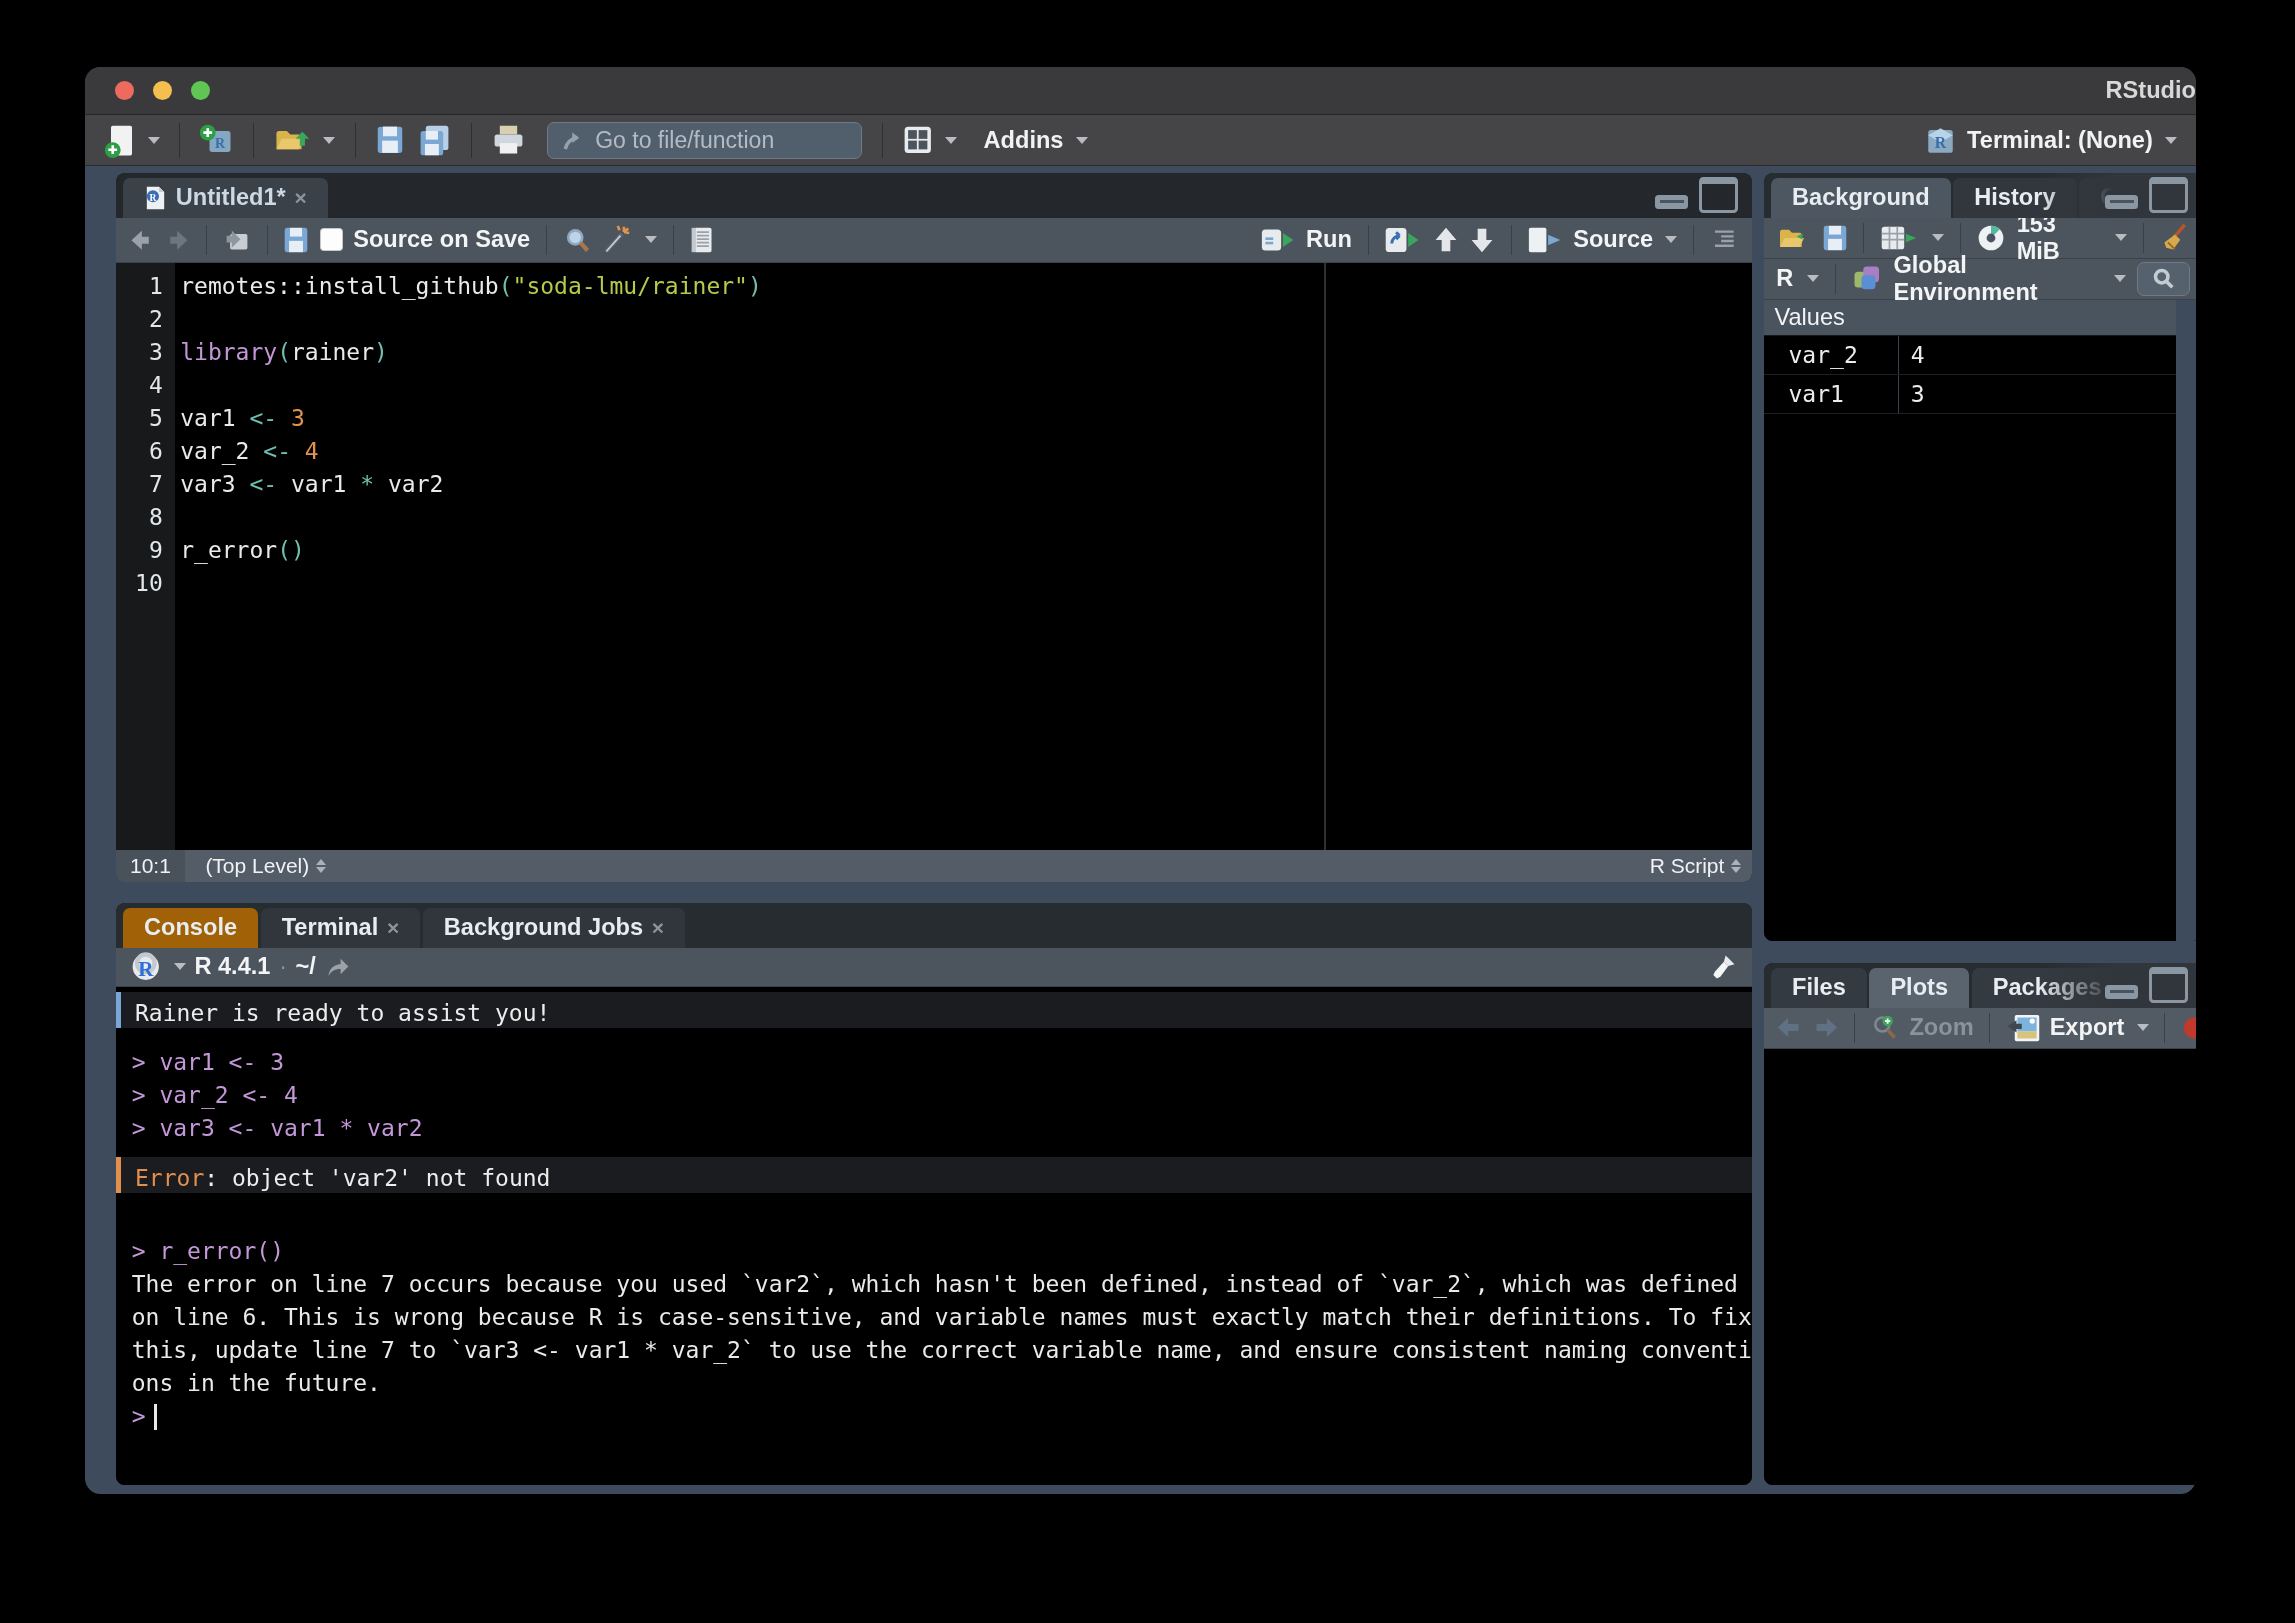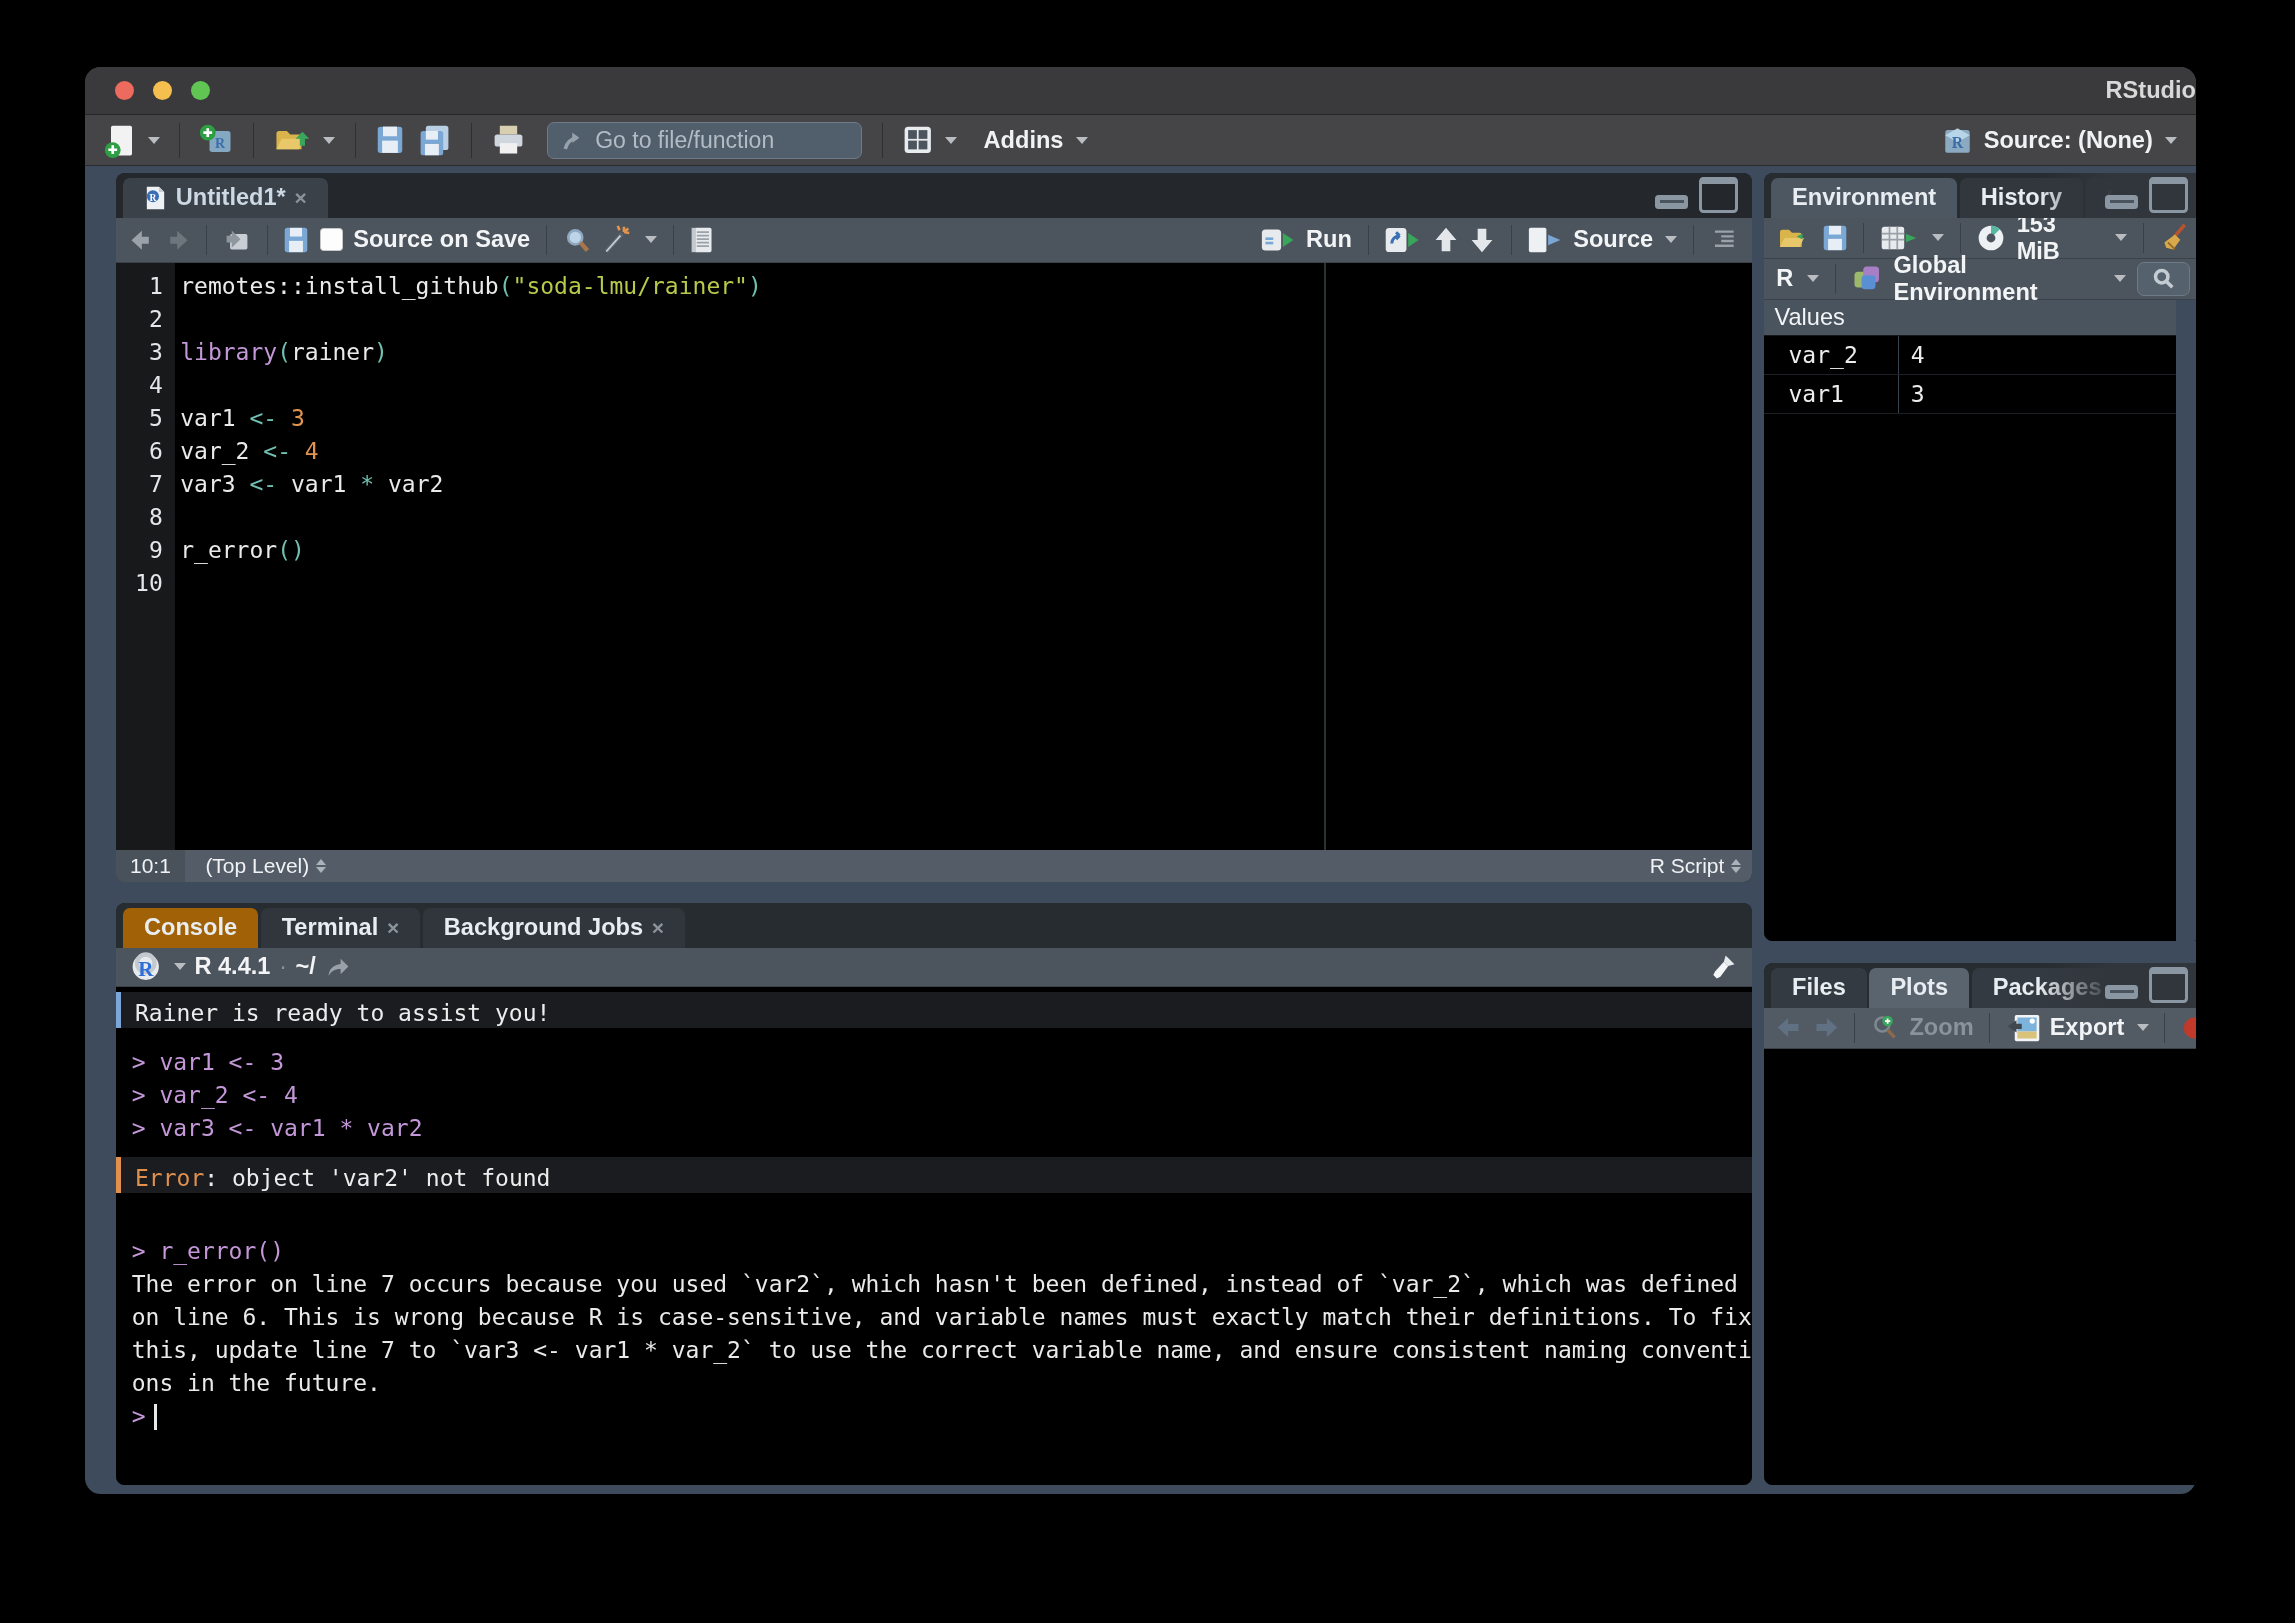--- a/index.html
+++ b/index.html
@@ -204,21 +204,21 @@
       </div>
       <div class="spacer"></div>
       <div class="tb-group">
         <span class="icon">
           <svg width="35" height="35" viewBox="0 0 40 40">
               <rect x="6" y="8" width="28" height="26" rx="3" fill="#9cc3e0" opacity=".8"></rect>
               <path d="M6 14l14-8 14 8-14 8z" fill="#bcd8ec" opacity=".9"></path>
               <text x="20" y="28" font-size="18" fill="#3a6ea8" text-anchor="middle" font-family="serif" font-weight="bold">R</text>
             </svg>
         </span>
-        <span class="tb-label">Source: (None)</span>
+        <span class="tb-label">Terminal: (None)</span>
         <span class="caret"></span>
       </div>
     </div>
 
     <div class="content">
 
       <div class="col-left">
 
         <div class="pane" style="height:709px">
           <div class="tabbar editor">
@@ -438,21 +438,21 @@
               <div class="cline input">&gt;<span class="cursor"></span></div>
             </div>
         </div>
       </div>
 
       <div class="col-right">
 
         <div class="pane" style="height:768px">
           <div class="tabbar">
             <div class="tab active" style="margin-left:7px;background:#4d5761">
-              <span>Environment</span>
+              <span>Background</span>
             </div>
             <div class="tab" style="background:#31373d">
               <span>History</span>
             </div>
             <div class="tab" style="background:#31373d">
               <span>Co</span>
             </div>
             <div class="tab-fade">
               <div class="minmax">
                 <div class="mm-min"></div>

